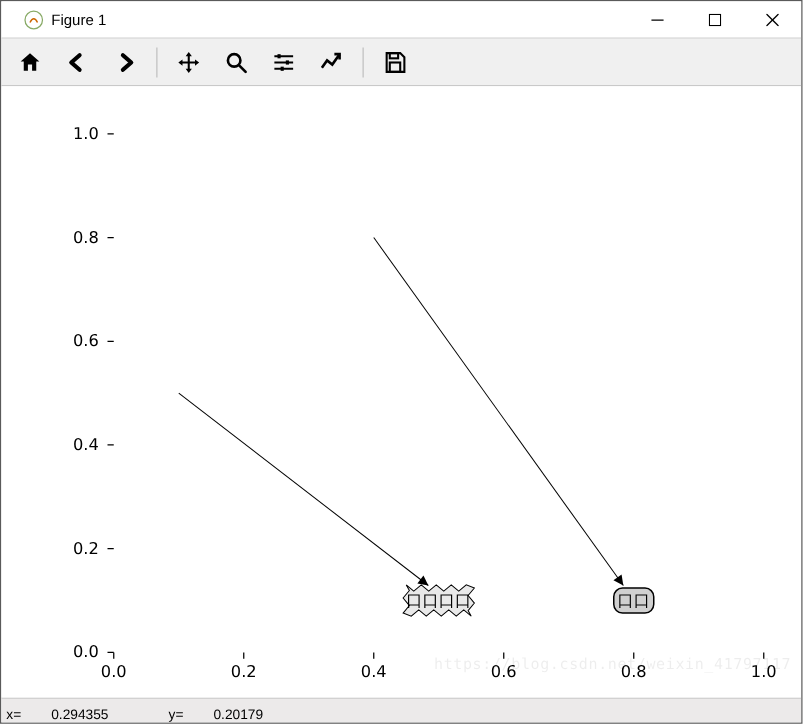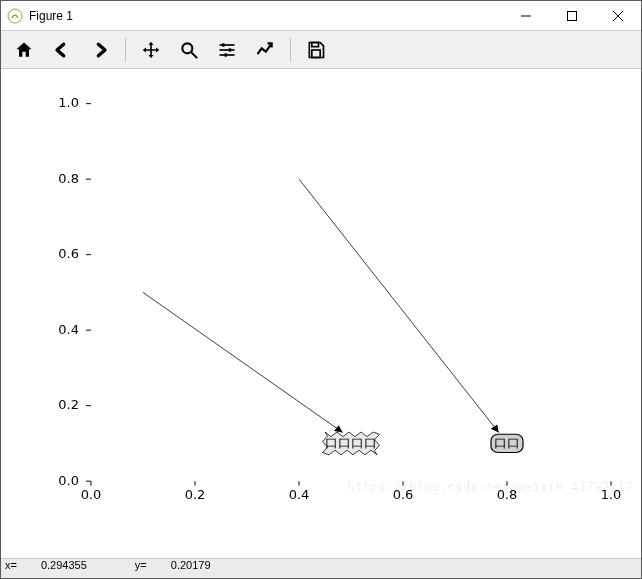--- a/index.html
+++ b/index.html
@@ -13,21 +13,21 @@
     border: 1px solid #5a5a5a;
     display: flex;
     flex-direction: column;
   }
   
   .titlebar {
     height: 30px;
     background: #fff;
     display: flex;
     align-items: center;
-    padding-left: 6px;
+    padding-left: 18px;
     border-bottom: 1px solid #d0d0d0;
   }
   .titlebar .app-icon {
     width: 16px; height: 16px;
     margin-right: 6px;
     display: flex; align-items: center; justify-content: center;
   }
   .titlebar .title-text { flex: 1; }
   .win-controls { display: flex; height: 100%; }
   .win-btn {
@@ -77,24 +77,23 @@
   }
   .arrow { stroke: #000; stroke-width: 0.8; fill: none; }
   .arrow-head { fill: #000; }
 
   
   .statusbar {
     height: 20px;
     background: #eceaea;
     border-top: 1px solid #c9c9c9;
     display: flex;
-    align-items: flex-start;
+    align-items: flex-end;
     padding: 0 4px;
     font-size: 11px;
-    margin-top: 44px;
   }
   .statusbar span { margin-right: 24px; }
 
   .watermark {
     position: absolute;
     right: 8px;
     bottom: 20px;
     font-size: 12px;
     color: rgba(0,0,0,0.07);
     font-family: Consolas, monospace;

